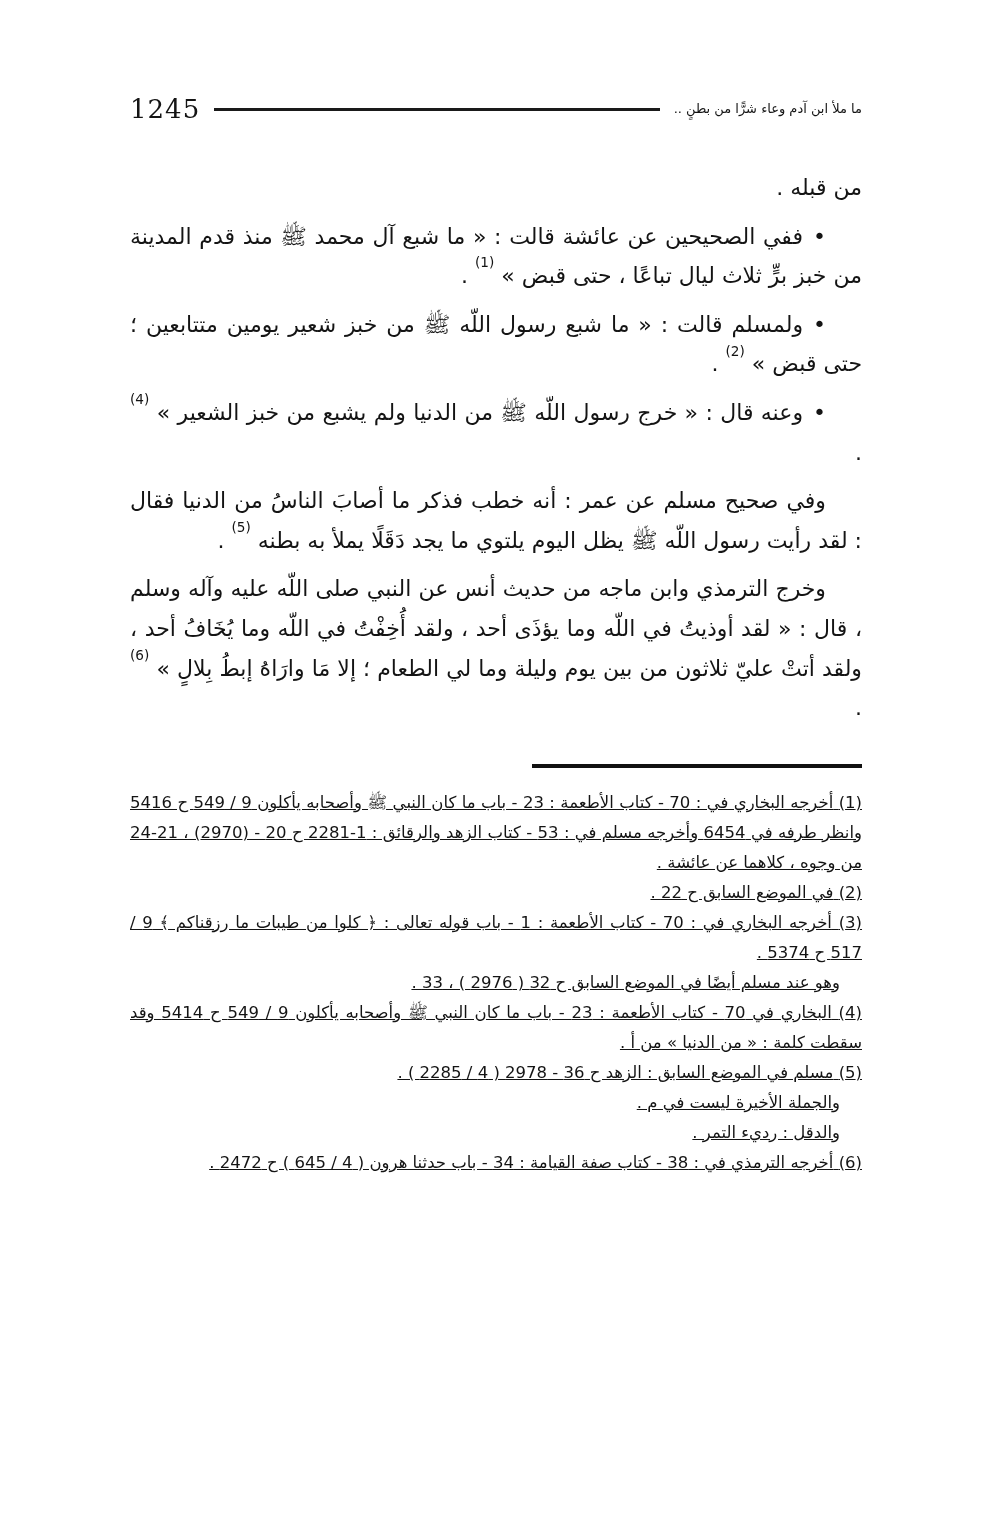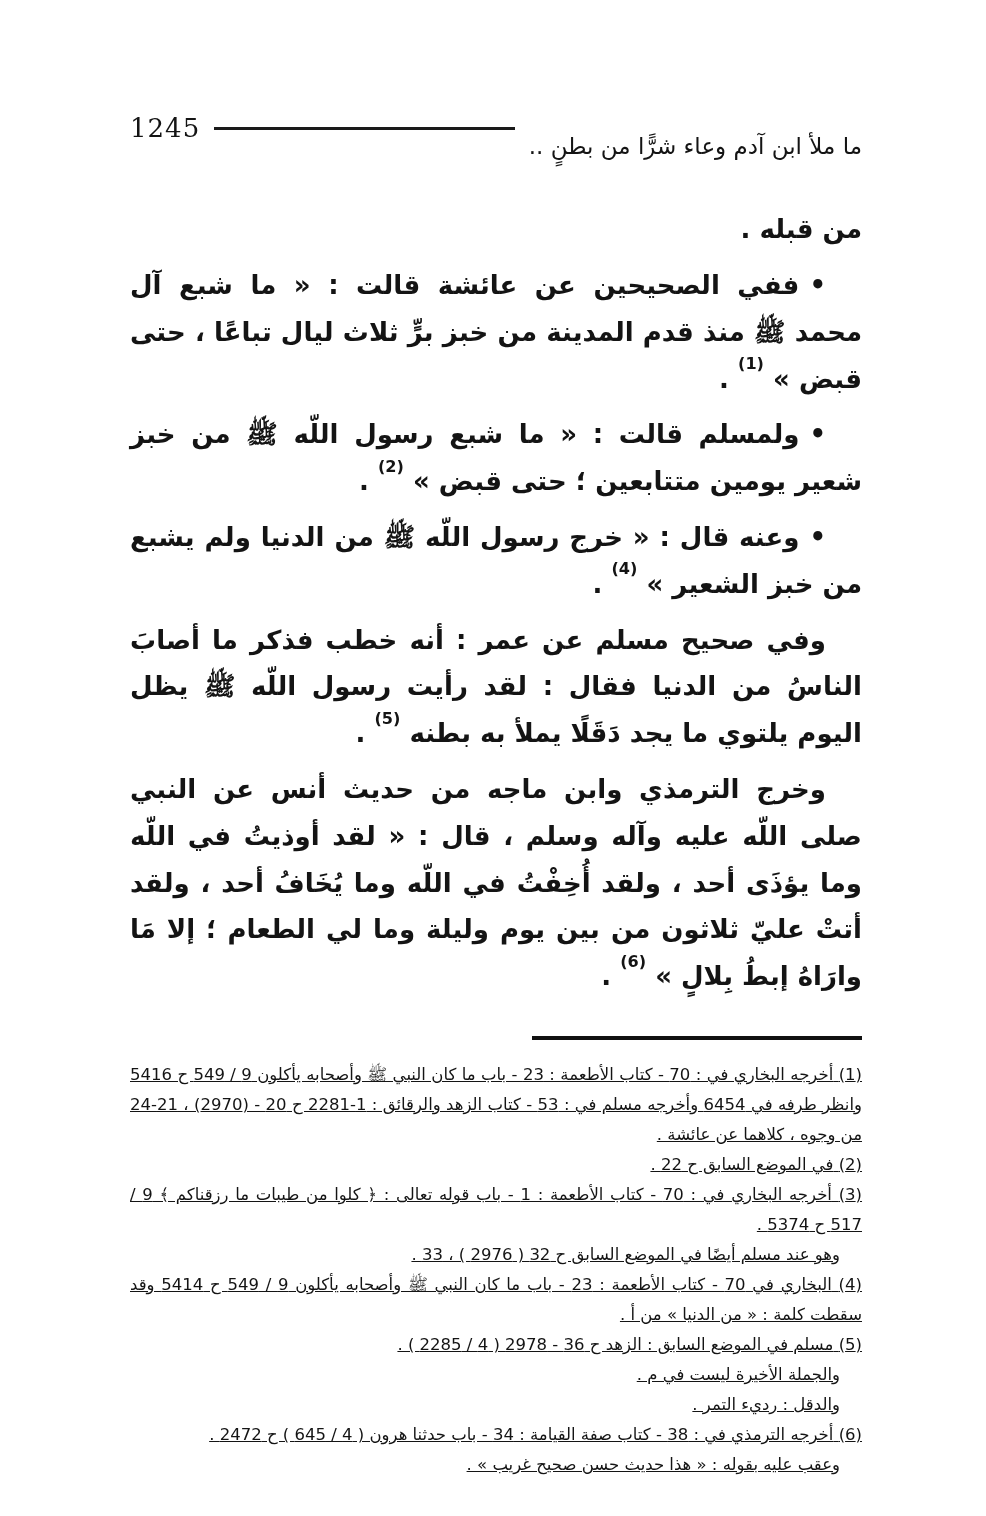--- a/index.html
+++ b/index.html
@@ -18,44 +18,42 @@
   }
 
   
   .header {
     display: flex;
     align-items: center;
     gap: 14px;
     margin-bottom: 44px;
   }
   .header-title {
-    font-size: 23px;
+    font-size: 13px;
     white-space: nowrap;
     line-height: 1.4;
-    margin-top: 36px;
   }
   .header-rule {
     flex: 1;
     height: 3px;
     background: #1a1a1a;
     min-width: 120px;
   }
   .page-number {
     font-size: 26px;
     direction: ltr;
     letter-spacing: 1px;
     font-family: "DejaVu Serif", "DejaVu Sans", serif;
   }
 
   
   .body-text {
-    font-size: 26px;
+    font-size: 22px;
     line-height: 1.8;
     text-align: justify;
-    font-weight: bold;
   }
   .body-text p.para {
     margin-bottom: 9px;
     text-indent: 36px;
   }
   .body-text p.para.no-indent { text-indent: 0; }
   .bullet:empty { display: none; }
   .bullet:not(:empty) { margin-inline-end: 10px; }
   sup.ref {
     font-size: 0.62em;
@@ -114,16 +112,15 @@
   <div class="footnotes">
     <p class="fn"><span class="fn-marker">(1)</span><span>أخرجه البخاري في : 70 - كتاب الأطعمة : 23 - باب ما كان النبي ﷺ وأصحابه يأكلون 9 / 549 ح 5416 وانظر طرفه في 6454 وأخرجه مسلم في : 53 - كتاب الزهد والرقائق : 1-2281 ح 20 - (2970) ، 21-24 من وجوه ، كلاهما عن عائشة .</span></p>
     <p class="fn"><span class="fn-marker">(2)</span><span>في الموضع السابق ح 22 .</span></p>
     <p class="fn"><span class="fn-marker">(3)</span><span>أخرجه البخاري في : 70 - كتاب الأطعمة : 1 - باب قوله تعالى : ﴿ كلوا من طيبات ما رزقناكم ﴾ 9 / 517 ح 5374 .</span></p>
     <p class="fn indent"><span class="fn-marker"></span><span>وهو عند مسلم أيضًا في الموضع السابق ح 32 ( 2976 ) ، 33 .</span></p>
     <p class="fn"><span class="fn-marker">(4)</span><span>البخاري في 70 - كتاب الأطعمة : 23 - باب ما كان النبي ﷺ وأصحابه يأكلون 9 / 549 ح 5414 وقد سقطت كلمة : « من الدنيا » من أ .</span></p>
     <p class="fn"><span class="fn-marker">(5)</span><span>مسلم في الموضع السابق : الزهد ح 36 - 2978 ( 4 / 2285 ) .</span></p>
     <p class="fn indent"><span class="fn-marker"></span><span>والجملة الأخيرة ليست في م .</span></p>
     <p class="fn indent"><span class="fn-marker"></span><span>والدقل : رديء التمر .</span></p>
     <p class="fn"><span class="fn-marker">(6)</span><span>أخرجه الترمذي في : 38 - كتاب صفة القيامة : 34 - باب حدثنا هرون ( 4 / 645 ) ح 2472 .</span></p>
-    <p class="fn indent"><span class="fn-marker"></span><span>وعقب عليه بقوله : « هذا حديث حسن صحيح غريب » .</span></p>
   </div>
 
 </div>
 
 </body></html>

